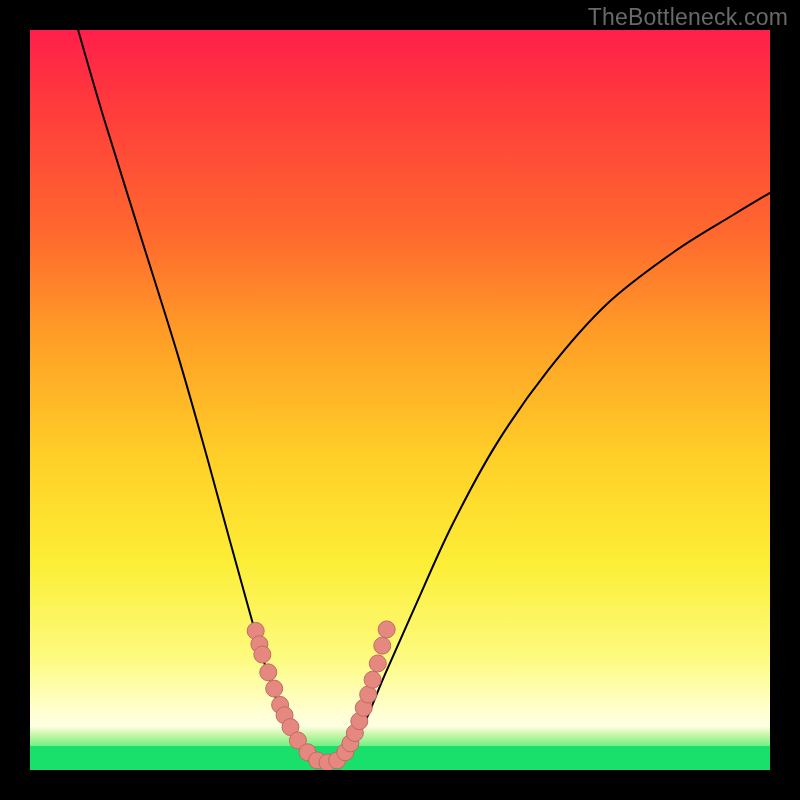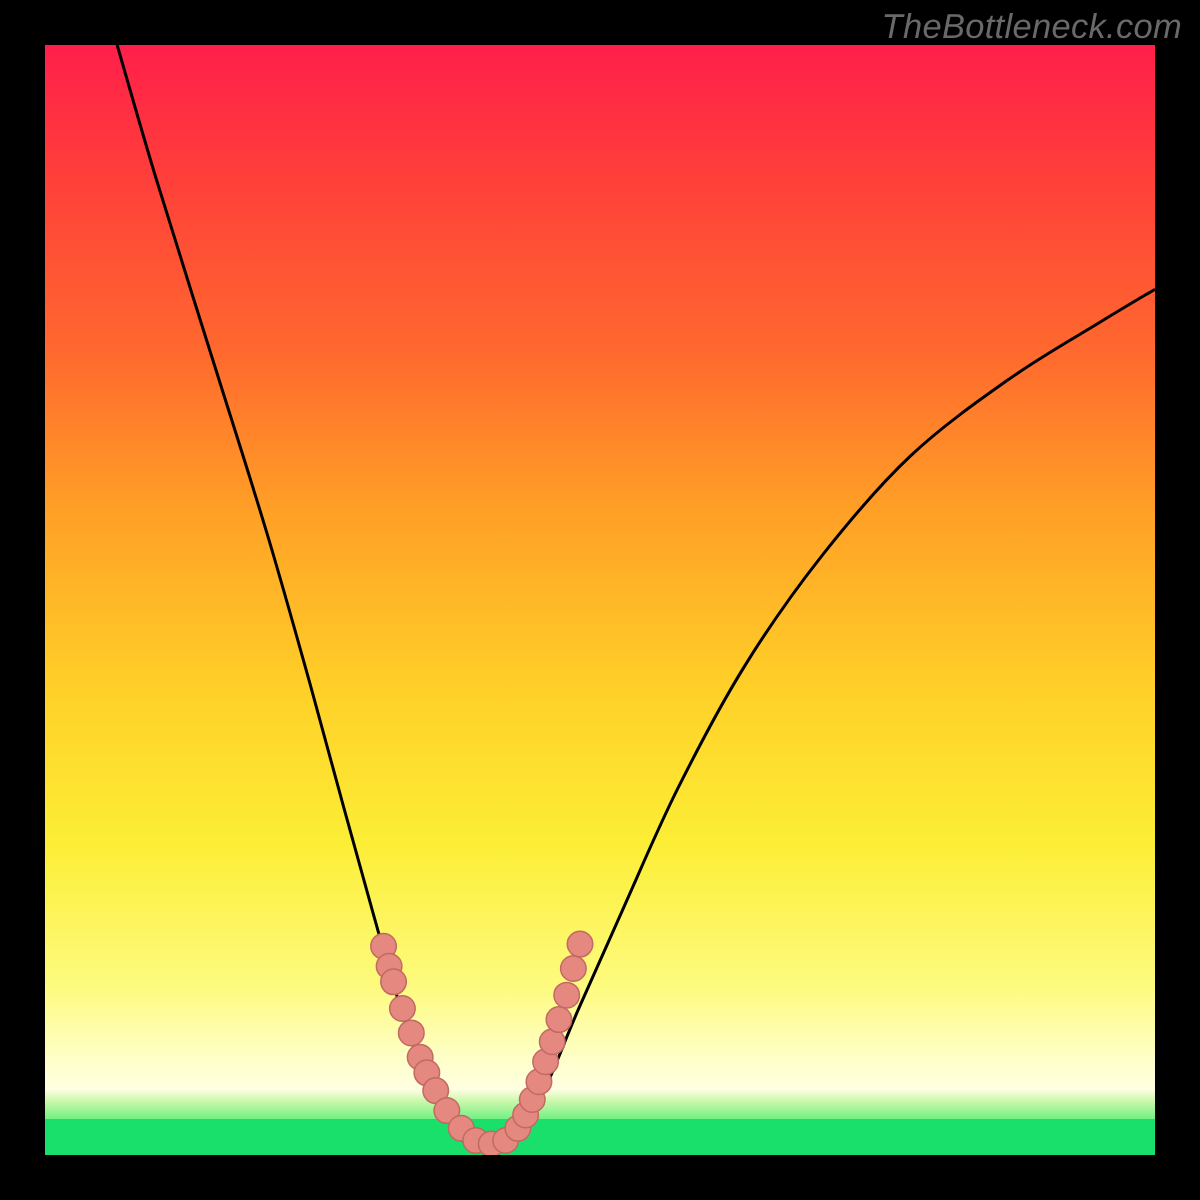--- a/index.html
+++ b/index.html
@@ -63,21 +63,20 @@
     opacity: 0.9;
   }
   .watermark {
     position: absolute;
     top: 4px;
     right: 12px;
     color: #696969;
     font-size: 23px;
     font-weight: 400;
     letter-spacing: 0.2px;
-    font-style: italic;
   }
   svg.curves {
     position: absolute;
     left: 0;
     top: 0;
     width: 100%;
     height: 100%;
   }
 </style>
 </head>

